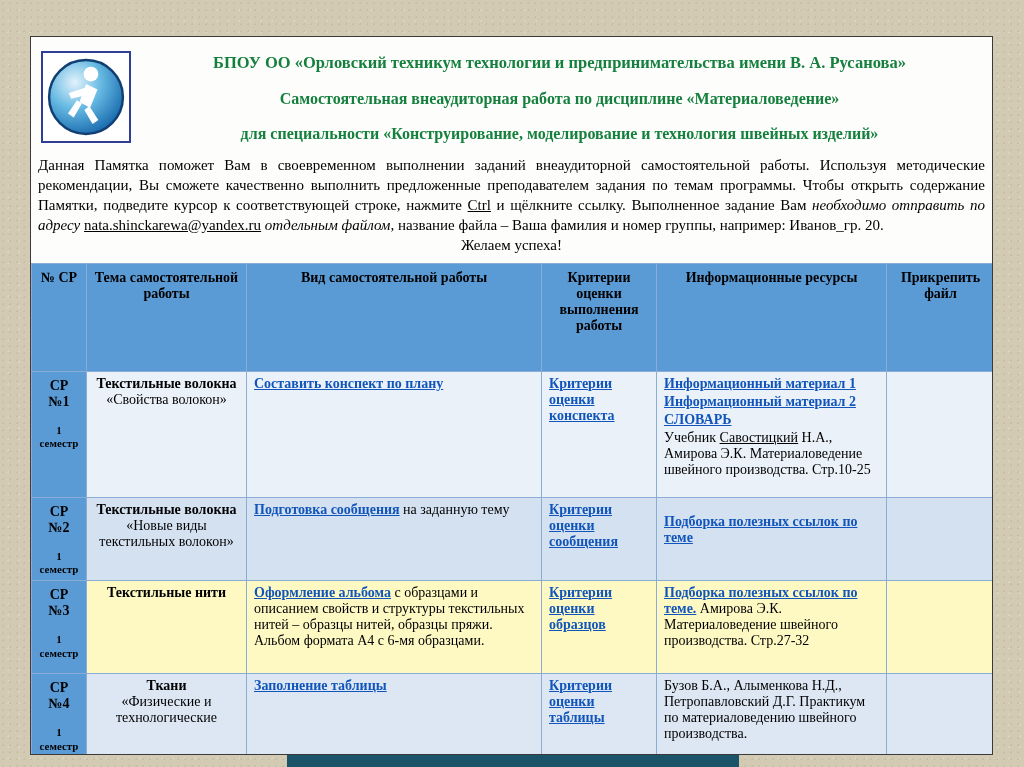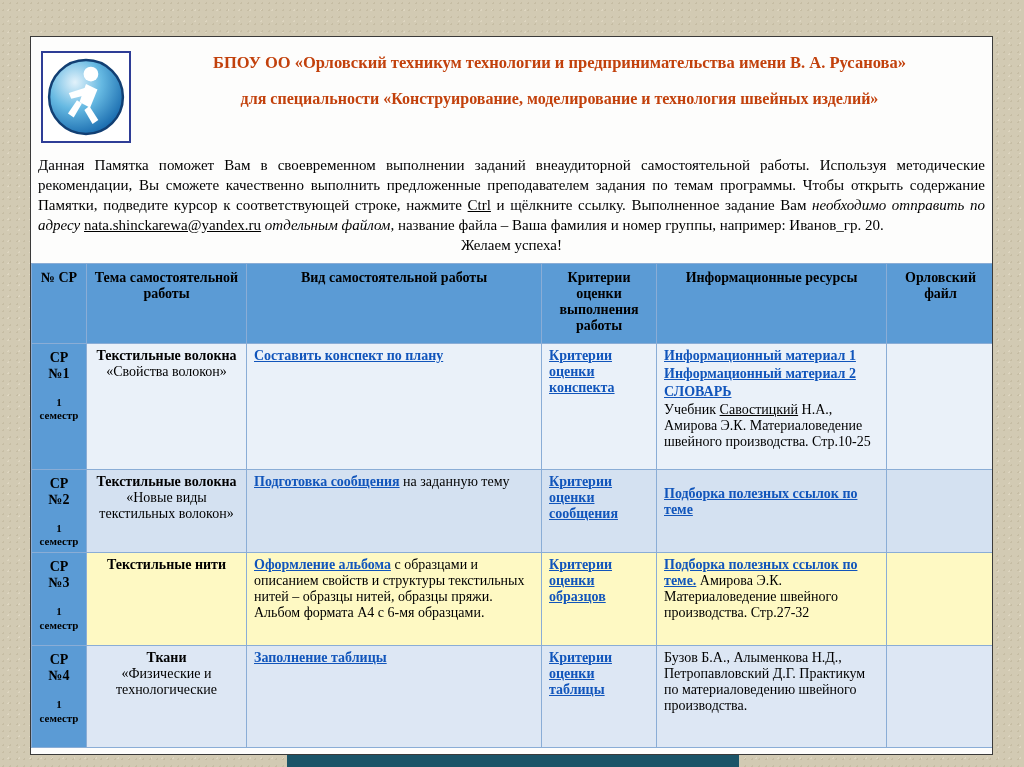--- a/index.html
+++ b/index.html
@@ -21,21 +21,21 @@
   
   .logo {
     position:absolute; left:10px; top:14px; width:90px; height:92px;
     border:2px solid #2e3d96; background:#fff;
     display:flex; align-items:center; justify-content:center;
   }
   .logo svg { width:82px; height:82px; }
   
   .hdr {
     position:absolute; left:104px; right:8px; top:6px;
-    text-align:center; font-weight:bold; color:#c2410c;
+    text-align:center; font-weight:bold; color:#15803d;
   }
   .hdr .h1 { font-size:16.5px; margin-top:10px; }
   .hdr .h2 { font-size:16px; margin-top:17px; }
   .hdr .h3 { font-size:16px; margin-top:17px; }
   
   .intro {
     position:absolute; left:7px; right:7px; top:119px;
     font-size:15px; line-height:1.33; color:#000; text-align:justify;
   }
   .intro .center { text-align:center; }
@@ -47,21 +47,21 @@
     border-collapse:collapse; table-layout:fixed;
   }
   .tbl th, .tbl td {
     border:1px solid #8aadd6; vertical-align:top;
     font-size:14px; padding:4px 7px; color:#000;
     overflow:hidden; word-wrap:break-word;
   }
   .tbl th {
     background:#5b9bd5; font-weight:bold; text-align:center; padding-top:6px;
   }
-  tr.hrow { height:80px; }
+  tr.hrow { height:108px; }
   tr.r1 { height:126px; } tr.r2 { height:76px; }
   tr.r3 { height:93px; }  tr.r4 { height:102px; }
   tr.r1 td { background:#eaf1f9; }
   tr.r2 td { background:#d4e1f1; }
   tr.r3 td { background:#fef9c3; }
   tr.r4 td { background:#dde7f4; }
   .tbl td.num {
     background:#5b9bd5 !important; text-align:center; font-weight:bold; padding-top:6px;
   }
   .num .sem { font-size:11px; line-height:1.2; margin-top:14px; }
@@ -96,20 +96,21 @@
       <circle cx="56" cy="22" r="9" fill="#ffffff"></circle>
       <path d="M50 34 L64 41 L55 63 L42 56 Z" fill="#ffffff"></path>
       <path d="M51 38 L29 45 L32 52 L53 47 Z" fill="#ffffff"></path>
       <path d="M54 61 L65 78 L58 83 L48 66 Z" fill="#ffffff"></path>
       <path d="M45 58 L35 75 L28 70 L39 54 Z" fill="#ffffff"></path>
     </svg>
   </div>
 
   <div class="hdr">
     <div class="h1">БПОУ ОО «Орловский техникум технологии и предпринимательства имени В. А. Русанова»</div>
+    <div class="h2">Самостоятельная внеаудиторная работа по дисциплине «Материаловедение»</div>
     <div class="h3">для специальности «Конструирование, моделирование и технология швейных изделий»</div>
   </div>
 
   <div class="intro">
     <span>Данная Памятка поможет Вам в своевременном выполнении заданий внеаудиторной самостоятельной работы. Используя методические рекомендации, Вы сможете качественно выполнить предложенные преподавателем задания по темам программы. Чтобы открыть содержание Памятки, подведите курсор к соответствующей строке, нажмите </span><span class="u">Ctrl</span><span> и щёлкните ссылку. Выполненное задание Вам </span><span class="it">необходимо отправить по адресу</span><span> </span><span class="u">nata.shinckarewa@yandex.ru</span><span class="it"> отдельным файлом,</span><span> название файла – Ваша фамилия и номер группы, например: Иванов_гр. 20.</span>
     <div class="center">Желаем успеха!</div>
   </div>
 
   <table class="tbl">
     <colgroup>
@@ -120,21 +121,21 @@
         <col style="width:230px">
         <col style="width:108px">
     </colgroup>
     <tbody>
         <tr class="hrow">
       <th>№ СР</th>
       <th>Тема самостоятельной работы</th>
       <th>Вид самостоятельной работы</th>
       <th>Критерии оценки выполнения работы</th>
       <th>Информационные ресурсы</th>
-      <th>Орловский файл</th>
+      <th>Прикрепить файл</th>
     </tr>
 
     <tr class="r1">
       <td class="num">
         <div>СР №1</div>
         <div class="sem">1 семестр</div>
       </td>
       <td class="theme">
         <div class="bold">Текстильные волокна</div>
         <div>«Свойства волокон»</div>

